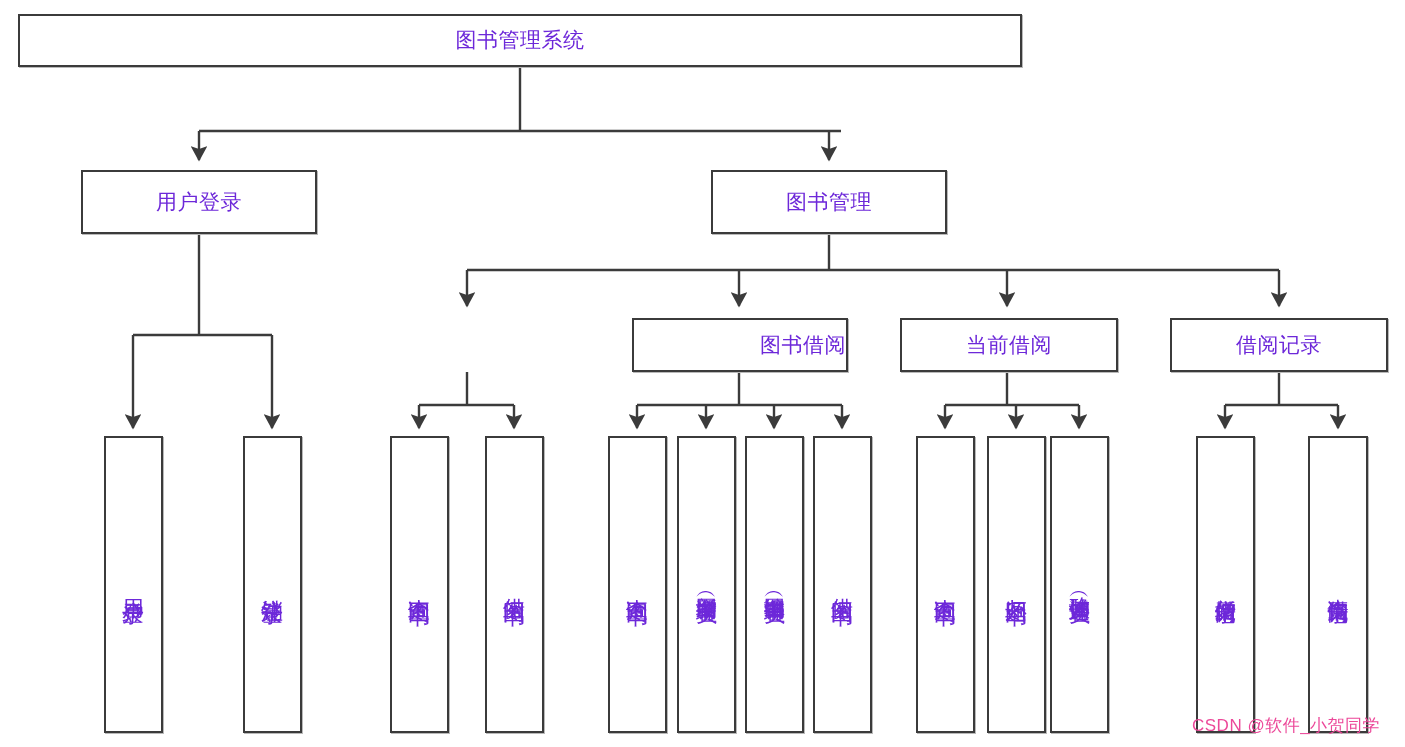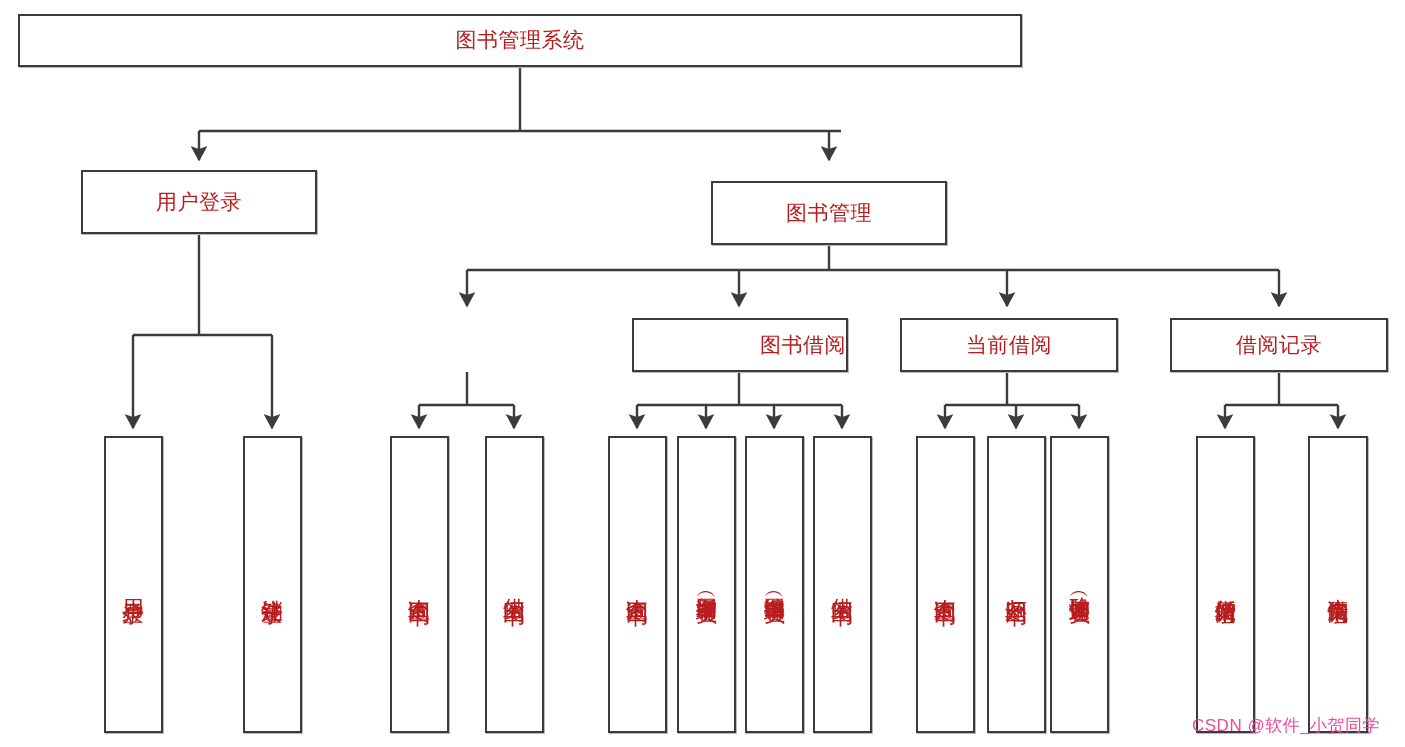--- a/index.html
+++ b/index.html
@@ -27,21 +27,21 @@
   }
   .node {
     position: absolute;
     box-sizing: border-box;
     background: #ffffff;
     border: 2px solid #3b3b3b;
     box-shadow: 1px 1px 0 0 #b9b9b9;
     display: flex;
     align-items: center;
     justify-content: center;
-    color: #b91c1c;
+    color: #6d28d9;
   }
   .node .label {
     text-align: center;
     line-height: 1.18;
     letter-spacing: 0.5px;
   }
   .node.horiz .label {
     writing-mode: horizontal-tb;
     font-size: 21px;
   }
@@ -127,21 +127,21 @@
     </g>
   </svg>
 
   <div class="node horiz" style="left:18px; top:14px; width:1004px; height:53px;">
     <span class="label">图书管理系统</span>
   </div>
 
   <div class="node horiz" style="left:81px; top:170px; width:236px; height:64px;">
     <span class="label">用户登录</span>
   </div>
-  <div class="node horiz" style="left:711px; top:170px; width:236px; height:64px;margin-top:11px;">
+  <div class="node horiz" style="left:711px; top:170px; width:236px; height:64px;">
     <span class="label">图书管理</span>
   </div>
 
   <div class="node horiz" style="left:632px; top:318px; width:216px; height:54px;justify-content:flex-end;">
     <span class="label">图书借阅</span>
   </div>
   <div class="node horiz" style="left:1170px; top:318px; width:218px; height:54px;">
     <span class="label">借阅记录</span>
   </div>
   <div class="node horiz" style="left:900px; top:318px; width:218px; height:54px;">

